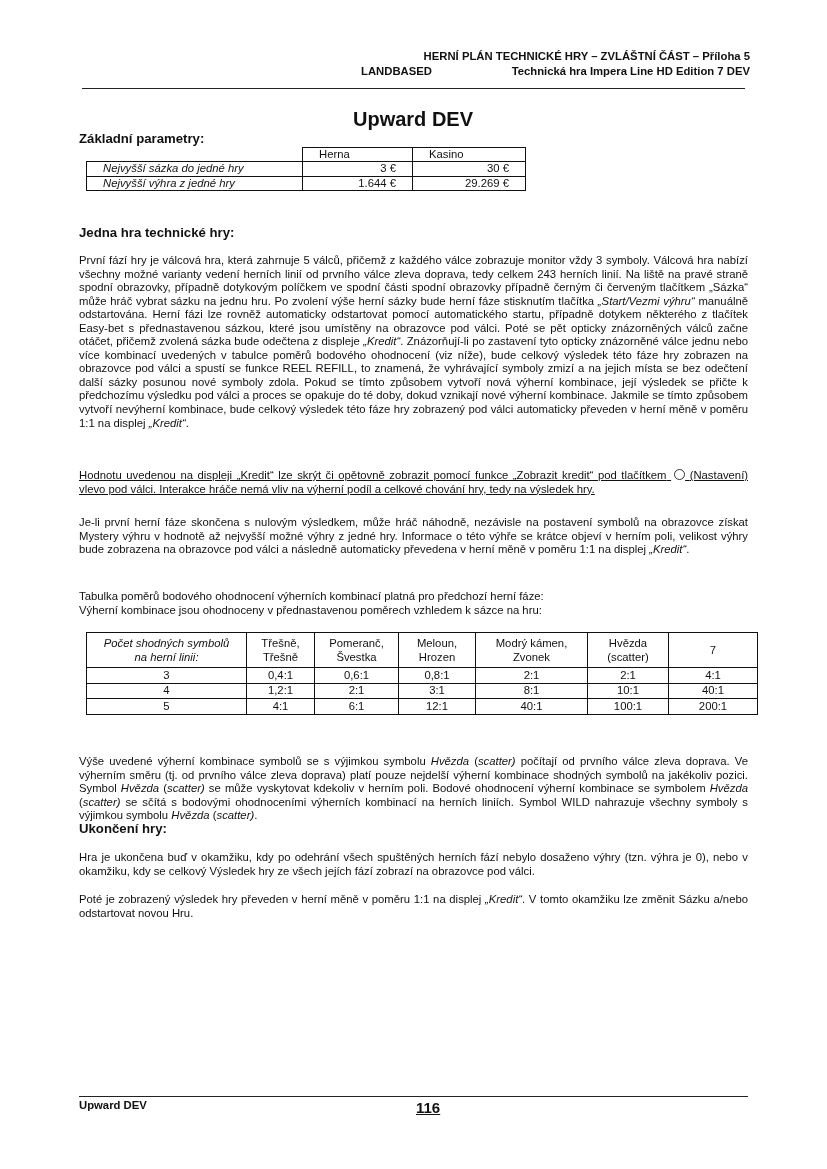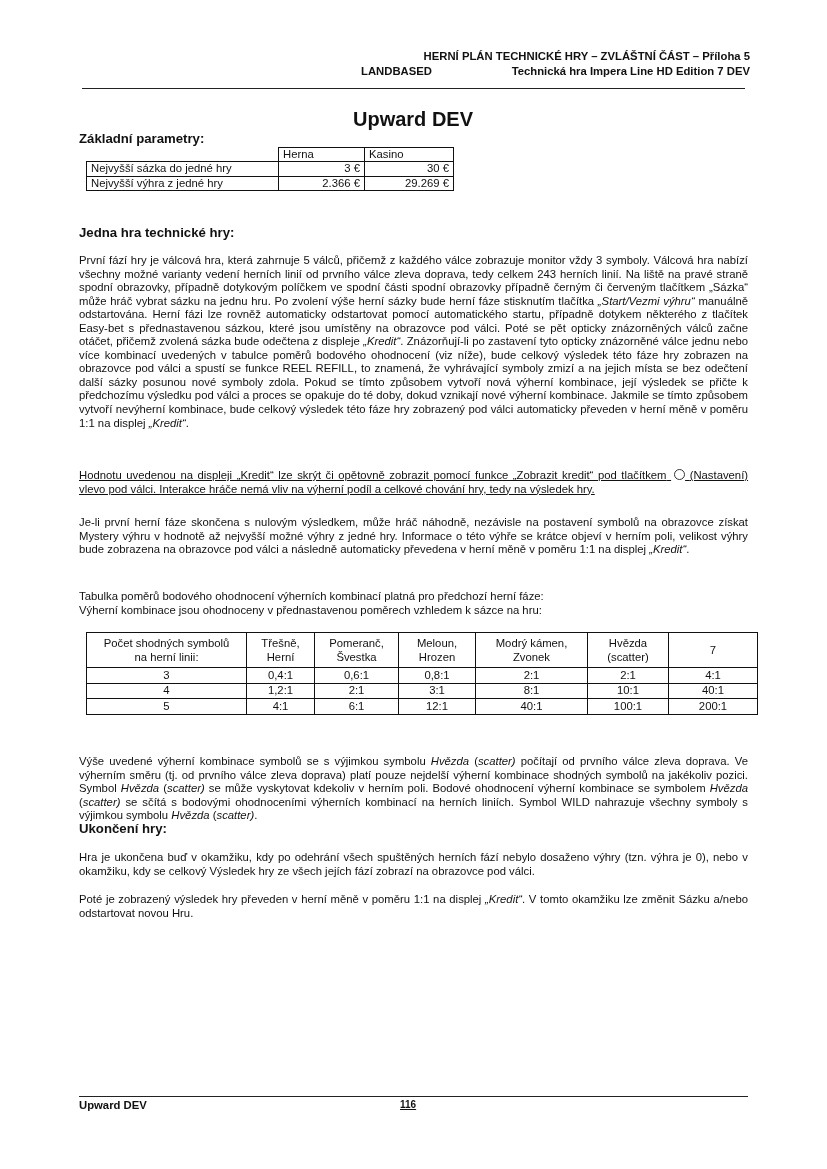--- a/index.html
+++ b/index.html
@@ -7,38 +7,38 @@
          font-family:"Liberation Sans", sans-serif; color:#111; }
   .abs { position:absolute; }
   .hdr1 { left:340px; top:50px; width:410px; text-align:right; font-weight:bold; font-size:11.3px; }
   .hdr2l { left:361px; top:65px; font-weight:bold; font-size:11.3px; }
   .hdr2r { left:480px; top:65px; width:270px; text-align:right; font-weight:bold; font-size:11.3px; }
   .hrule-top { left:82px; top:88px; width:663px; height:0; border-top:1.3px solid #222; }
   .doc-title { left:300px; top:108px; width:226px; text-align:center; font-weight:bold; font-size:20px; }
   .sec { left:79px; font-weight:bold; font-size:13.2px; }
   table { border-collapse:collapse; font-family:"Liberation Sans", sans-serif; font-size:11.3px; }
   .params { left:86px; top:147px; }
-  .params td { border:1.4px solid #111; padding:0 4px; height:13.4px; line-height:13.4px; white-space:nowrap; }
+  .params td { border:1.4px solid #111; padding:0 16px; height:13.4px; line-height:13.4px; white-space:nowrap; }
   .params td.blank { border:none; }
-  .params .c1 { width:183px; }
+  .params .c1 { width:183px;font-style:italic; }
   .params .c2 { width:77px; }
   .params .c3 { width:80px; }
   .r { text-align:right; }
   .c { text-align:center; }
   .para { left:79px; width:669px; font-size:11.3px; line-height:13.55px; text-align:justify; }
   .para p { margin:0; }
   .it { font-style:italic; }
   .gear { display:inline-block; width:9px; height:9px; border:1.4px solid #333; border-radius:50%; vertical-align:-1px; margin-left:3px; }
   .ratios { left:86px; top:632px; }
   .ratios td { border:1.4px solid #111; text-align:center; padding:0 2px; font-size:11.3px; line-height:13.4px; }
   .ratios tr.head td { height:34px; line-height:14.5px; }
   .ratios tr.row td { height:14.6px; }
   .hrule-bot { left:79px; top:1096px; width:669px; border-top:1.3px solid #222; }
   .ftl { left:79px; top:1099px; font-weight:bold; font-size:11.3px; }
-  .ftc { left:400px; top:1099px; font-weight:bold; font-size:10px;text-decoration:underline; }
+  .ftc { left:416px; top:1099px; font-weight:bold; font-size:15px;text-decoration:underline; }
 </style>
 </head>
 <body>
 
 <div class="abs hdr1">HERNÍ PLÁN TECHNICKÉ HRY – ZVLÁŠTNÍ ČÁST – Příloha 5</div>
 <div class="abs hdr2l">LANDBASED</div>
 <div class="abs hdr2r">Technická hra Impera Line HD Edition 7 DEV</div>
 <div class="abs hrule-top"></div>
 
 <div class="abs doc-title">Upward DEV</div>
@@ -52,21 +52,21 @@
     <td class="c2">Herna</td>
     <td class="c3">Kasino</td>
   </tr>
   <tr>
     <td class="c1">Nejvyšší sázka do jedné hry</td>
     <td class="c2 r">3 €</td>
     <td class="c3 r">30 €</td>
   </tr>
   <tr>
     <td class="c1">Nejvyšší výhra z jedné hry</td>
-    <td class="c2 r">2.366 €</td>
+    <td class="c2 r">1.644 €</td>
     <td class="c3 r">29.269 €</td>
   </tr>
 </tbody>
   </table>
 
 <div class="abs sec" style="top:225px;">Jedna hra technické hry:</div>
 
 <div class="abs para" style="top:254px;">
   <p><span>První fází hry je válcová hra, která zahrnuje 5 válců, přičemž z každého válce zobrazuje monitor vždy 3 symboly. Válcová hra nabízí všechny možné varianty vedení herních linií od prvního válce zleva doprava, tedy celkem 243 herních linií. Na liště na pravé straně spodní obrazovky, případně dotykovým políčkem ve spodní části spodní obrazovky případně černým či červeným tlačítkem „Sázka“ může hráč vybrat sázku na jednu hru. Po zvolení výše herní sázky bude herní fáze stisknutím tlačítka </span><span class="it">„Start/Vezmi výhru“</span><span> manuálně odstartována. Herní fázi lze rovněž automaticky odstartovat pomocí automatického startu, případně dotykem některého z tlačítek Easy-bet s přednastavenou sázkou, které jsou umístěny na obrazovce pod válci. Poté se pět opticky znázorněných válců začne otáčet, přičemž zvolená sázka bude odečtena z displeje </span><span class="it">„Kredit“</span><span>. Znázorňují-li po zastavení tyto opticky znázorněné válce jednu nebo více kombinací uvedených v tabulce poměrů bodového ohodnocení (viz níže), bude celkový výsledek této fáze hry zobrazen na obrazovce pod válci a spustí se funkce REEL REFILL, to znamená, že vyhrávající symboly zmizí a na jejich místa se bez odečtení další sázky posunou nové symboly zdola. Pokud se tímto způsobem vytvoří nová výherní kombinace, její výsledek se přičte k předchozímu výsledku pod válci a proces se opakuje do té doby, dokud vznikají nové výherní kombinace. Jakmile se tímto způsobem vytvoří nevýherní kombinace, bude celkový výsledek této fáze hry zobrazený pod válci automaticky převeden v herní měně v poměru 1:1 na displej </span><span class="it">„Kredit“</span><span>.</span></p>
 </div>
@@ -80,22 +80,22 @@
 </div>
 
 <div class="abs para" style="top:590px;">
   <p>Tabulka poměrů bodového ohodnocení výherních kombinací platná pro předchozí herní fáze:</p>
   <p>Výherní kombinace jsou ohodnoceny v přednastavenou poměrech vzhledem k sázce na hru:</p>
 </div>
 
 <table class="abs ratios">
   <tbody>
       <tr class="head">
-    <td style="width:155px;"><span>Počet shodných symbolů</span><br><span>na herní linii:</span></td>
-    <td style="width:63px;"><span>Třešně,</span><br><span>Herní</span></td>
+    <td style="width:155px;font-style:italic;"><span>Počet shodných symbolů</span><br><span>na herní linii:</span></td>
+    <td style="width:63px;"><span>Třešně,</span><br><span>Třešně</span></td>
     <td style="width:79px;"><span>Pomeranč,</span><br><span>Švestka</span></td>
     <td style="width:72px;"><span>Meloun,</span><br><span>Hrozen</span></td>
     <td style="width:107px;"><span>Modrý kámen,</span><br><span>Zvonek</span></td>
     <td style="width:76px;"><span>Hvězda</span><br><span>(scatter)</span></td>
     <td style="width:84px;"><span>7</span></td>
   </tr>
   <tr class="row">
     <td>3</td>
     <td>0,4:1</td>
     <td>0,6:1</td>

